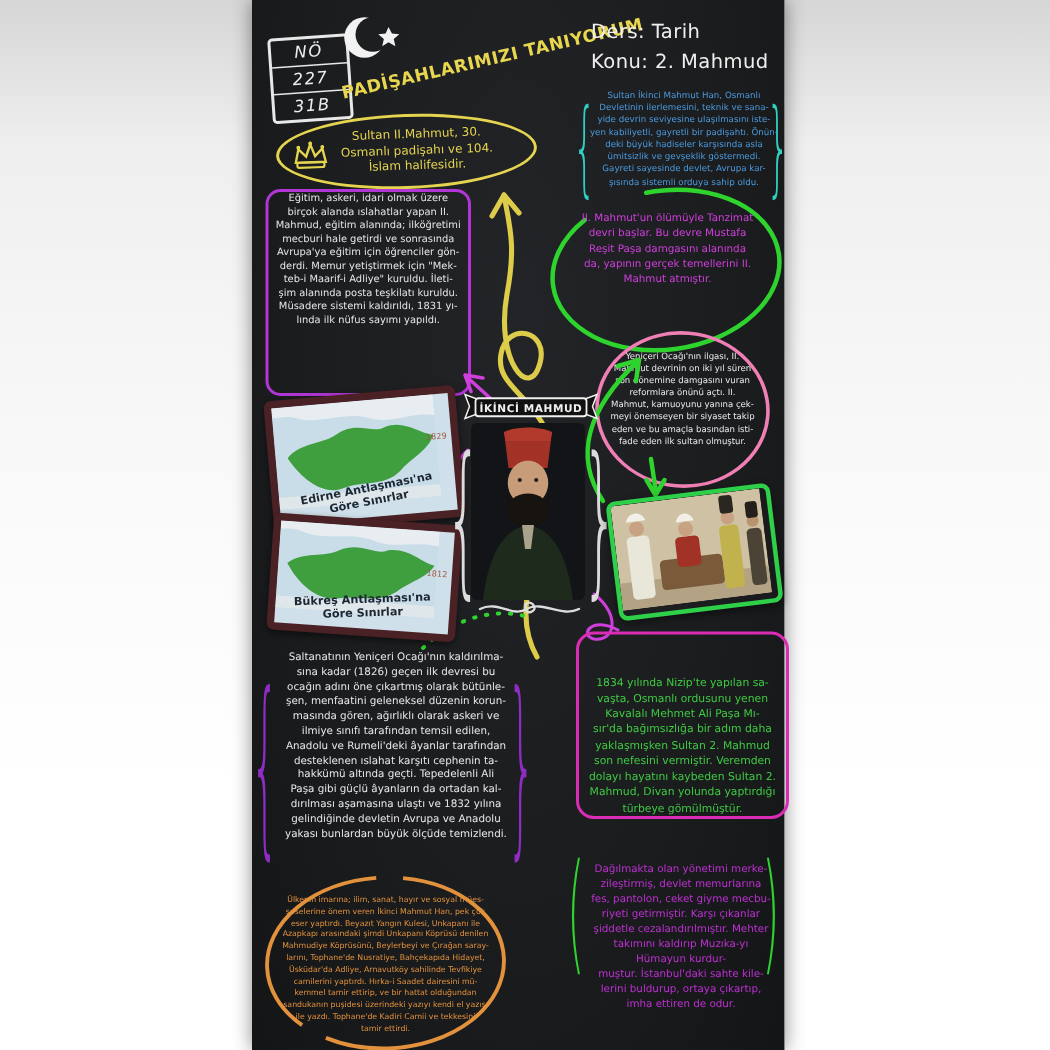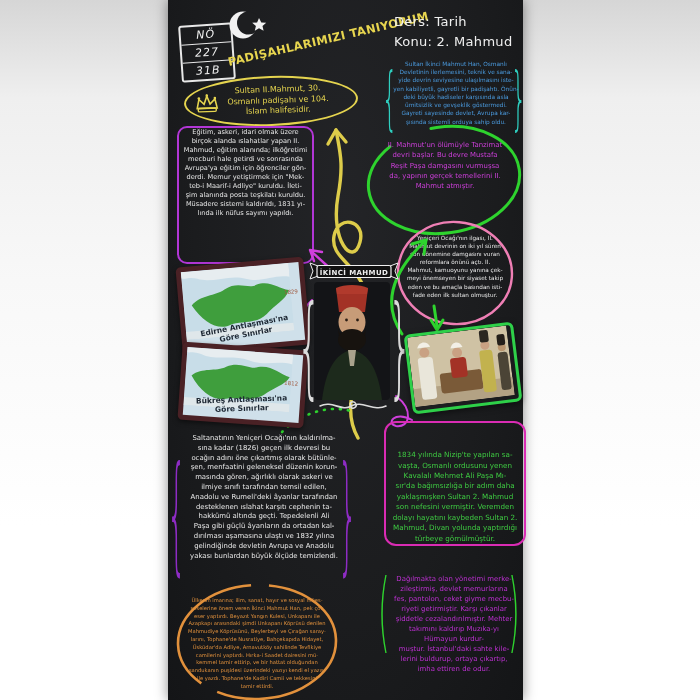--- a/index.html
+++ b/index.html
@@ -129,21 +129,21 @@
 Müsadere sistemi kaldırıldı, 1831 yı-
 lında ilk nüfus sayımı yapıldı.</div>
 </div>
 
 <svg class="overlay" width="700" height="700">
   <ellipse cx="444" cy="180" rx="76" ry="53" fill="none" stroke="#2ed32e" stroke-width="3" stroke-linecap="round" stroke-dasharray="255 45" transform="rotate(-8 444 180)"></ellipse>
   <ellipse cx="455" cy="273" rx="57" ry="51" fill="none" stroke="#ef7fb5" stroke-width="2.4" transform="rotate(5 455 273)"></ellipse>
 </svg>
 <div class="abs note" id="tanzimat-note">II. Mahmut'un ölümüyle Tanzimat
 devri başlar. Bu devre Mustafa
-Reşit Paşa damgasını vurmuşsa
+Reşit Paşa damgasını alanında
 da, yapının gerçek temellerini II.
 Mahmut atmıştır.</div>
 <div class="abs note" id="janissary-note">Yeniçeri Ocağı'nın ilgası, II.
 Mahmut devrinin on iki yıl süren
 son dönemine damgasını vuran
 reformlara önünü açtı. II.
 Mahmut, kamuoyunu yanına çek-
 meyi önemseyen bir siyaset takip
 eden ve bu amaçla basından isti-
 fade eden ilk sultan olmuştur.</div>

